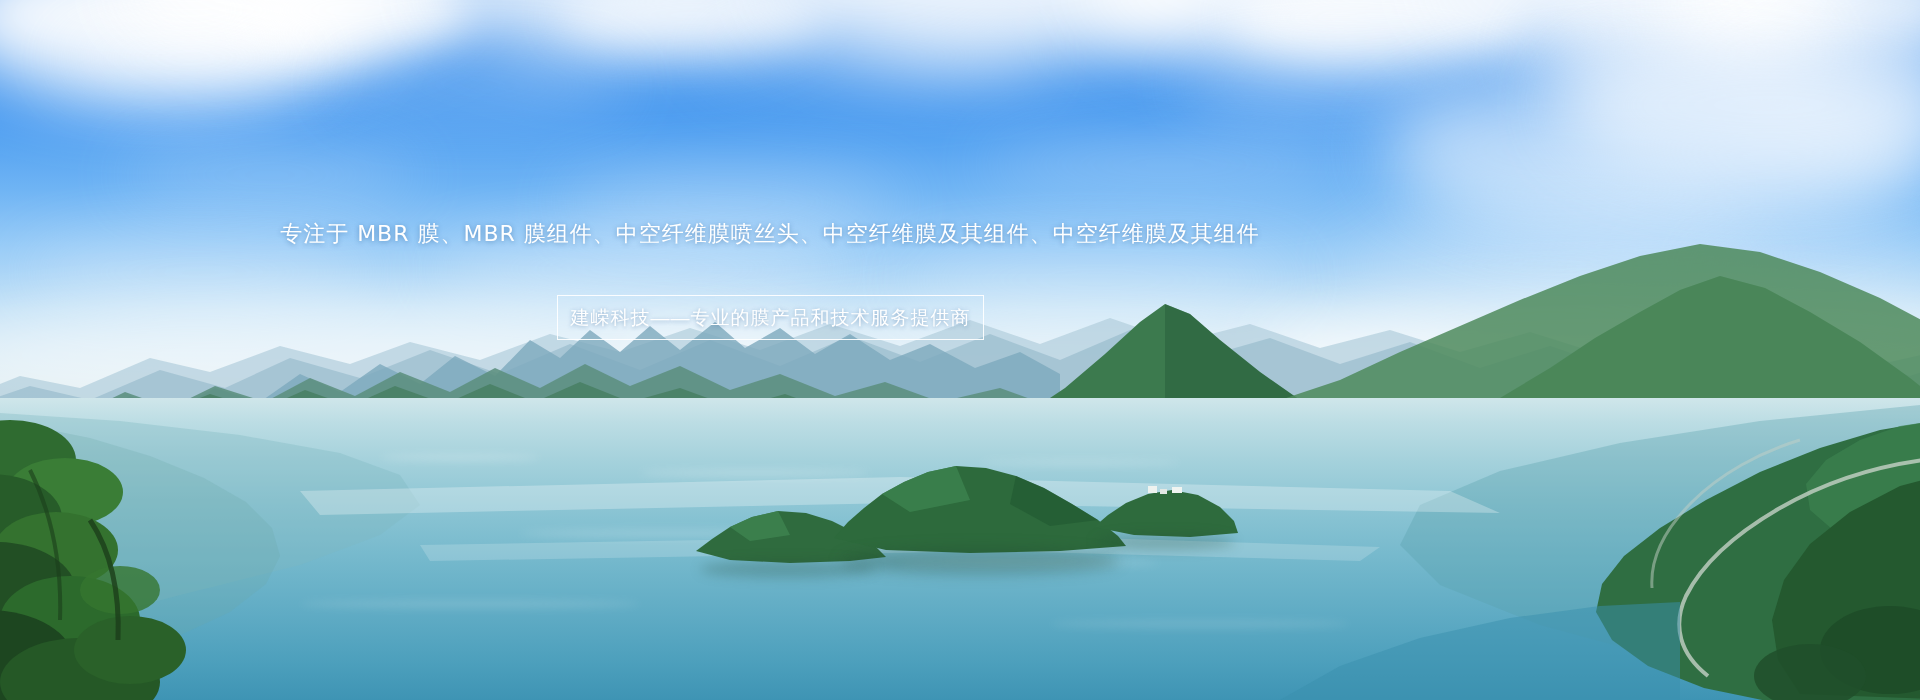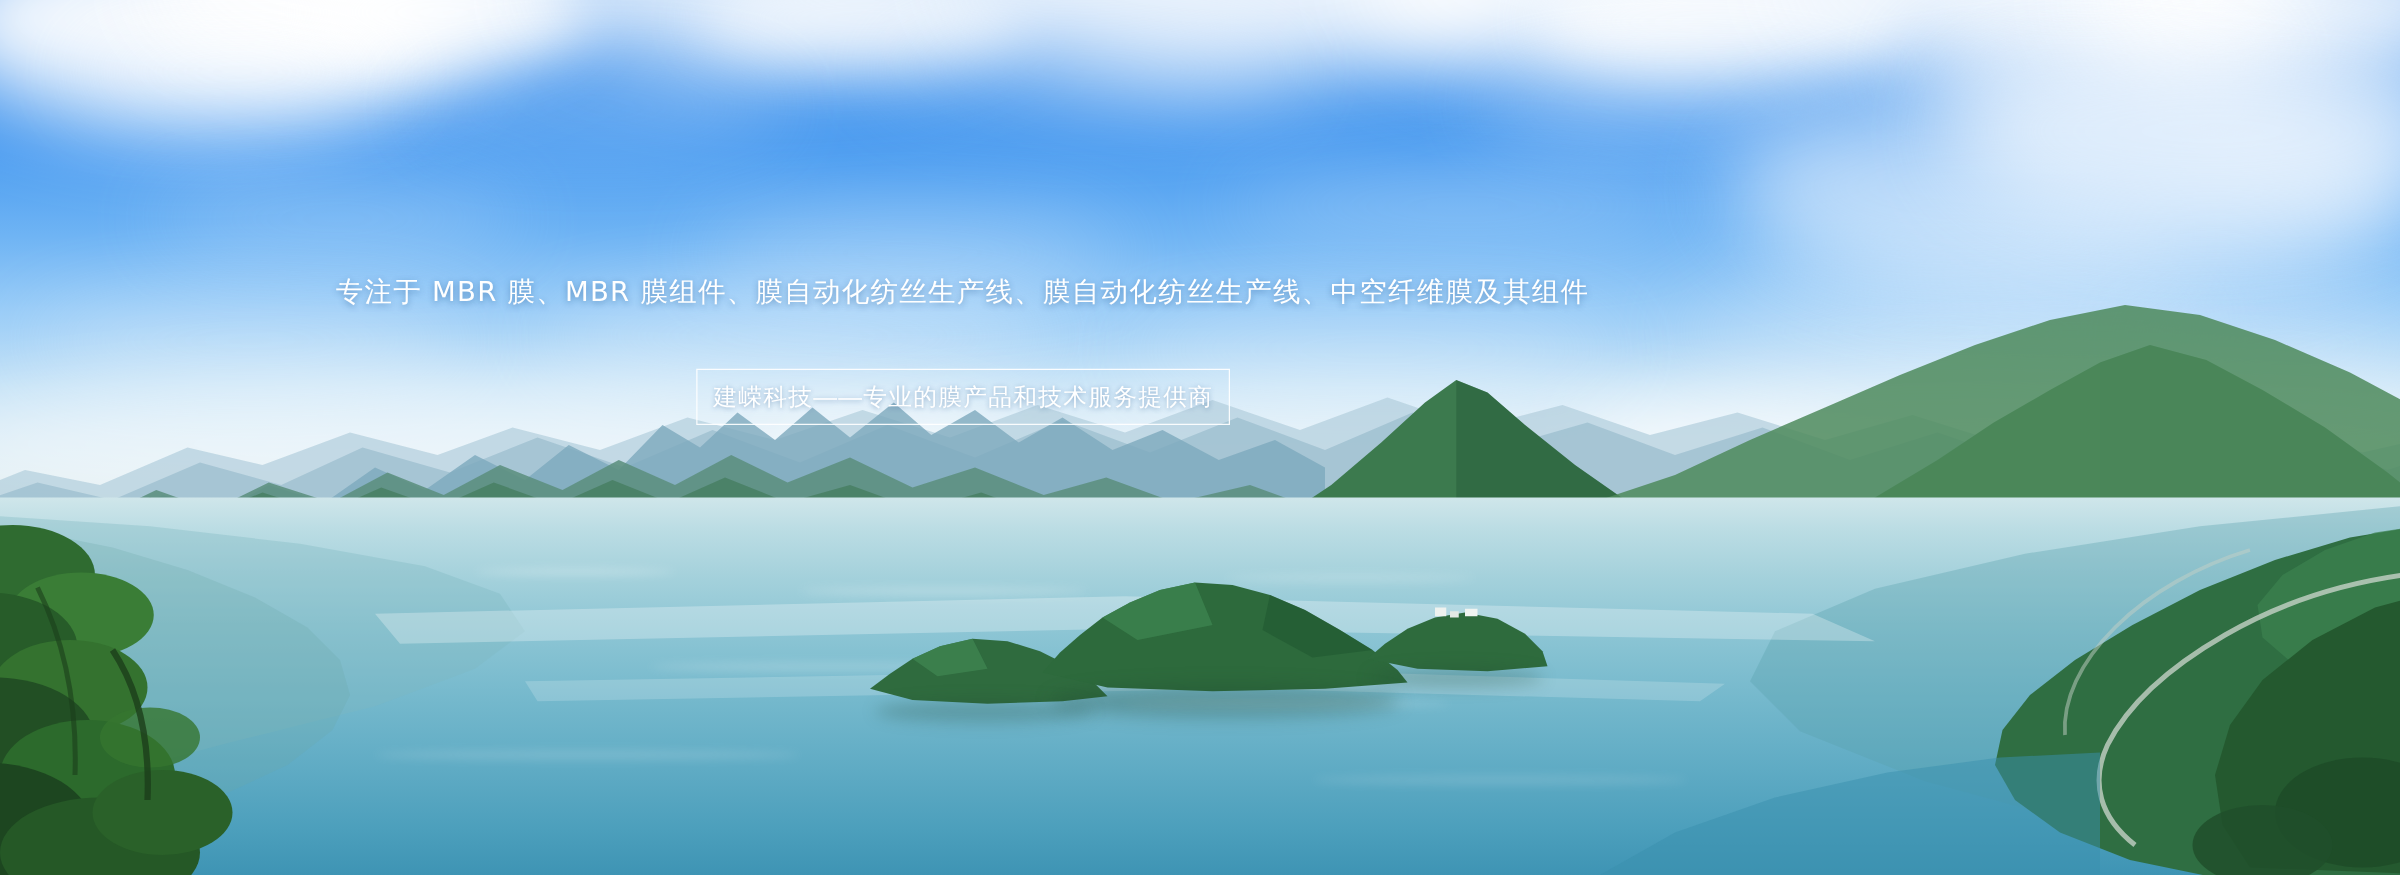--- a/index.html
+++ b/index.html
@@ -238,21 +238,21 @@
     <ellipse cx="250" cy="206" rx="56" ry="32" fill="#204f2a" opacity=".85"></ellipse>
   </svg>
 
   <svg style="position:absolute;left:1280px;top:560px;width:400px;height:140px;" viewBox="0 0 400 140" preserveAspectRatio="none">
     <path d="M0,140 L60,106 L140,78 L230,58 L320,46 L400,42 L400,140 Z" fill="#3a8fae" opacity=".5"></path>
   </svg>
 
   <div id="hero-text">
 
 
-    <div id="subtitle">专注于 MBR 膜、MBR 膜组件、膜自动化纺丝生产线、膜自动化纺丝生产线、中空纤维膜及其组件</div>
+    <div id="subtitle">专注于 MBR 膜、MBR 膜组件、中空纤维膜喷丝头、中空纤维膜及其组件、中空纤维膜及其组件</div>
 
     <div id="tagline-box">
       <span id="tagline">建嵘科技——专业的膜产品和技术服务提供商</span>
     </div>
 
   </div>
 
 </div>
 
 </body></html>

